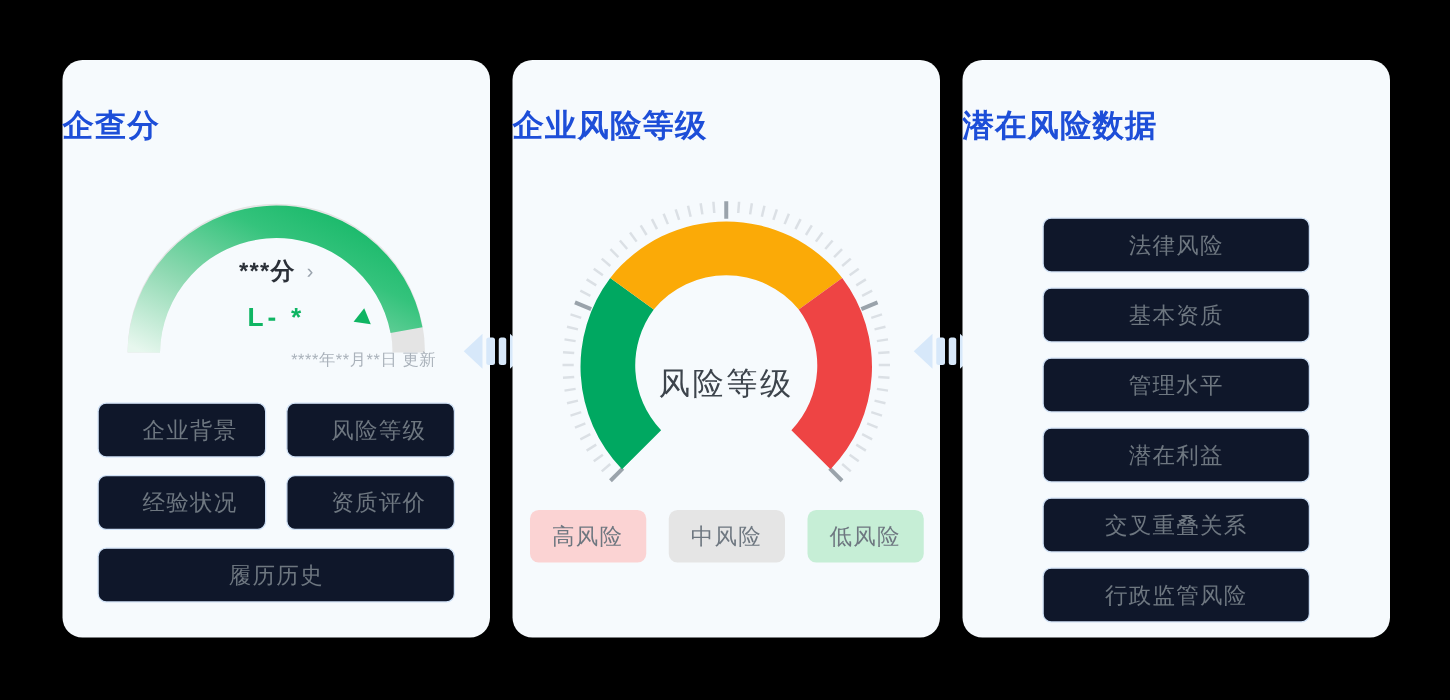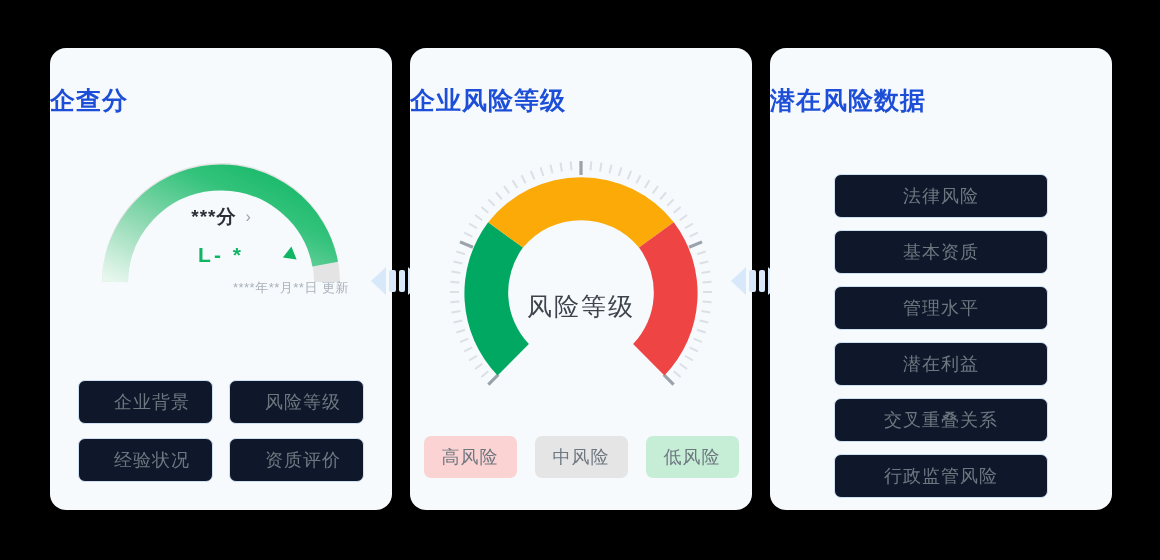--- a/index.html
+++ b/index.html
@@ -169,21 +169,21 @@
     width: 100%;
     text-align: center;
     font-size: 25px;
     color: #3d444c;
     letter-spacing: 2px;
   }
 
   .legend {
     position: absolute;
     left: 0;
-    bottom: 32px;
+    bottom: 60px;
     width: 100%;
     display: flex;
     justify-content: center;
     gap: 18px;
   }
   .legend-pill {
     padding: 0 18px;
     height: 42px;
     line-height: 42px;
     border-radius: 7px;
@@ -239,20 +239,21 @@
         <div class="score-grade">L- *</div>
         <div class="score-updated">****年**月**日 更新</div>
       </div>
     </div>
 
     <div class="tag-grid">
       <div class="tag half">企业背景</div>
       <div class="tag half">风险等级</div>
       <div class="tag half">经验状况</div>
       <div class="tag half">资质评价</div>
+      <div class="tag full">履历历史</div>
     </div>
   </div>
 
   <div class="connector" id="connector-1">
     <span class="arrow-left"></span>
     <span class="bar"></span>
     <span class="bar"></span>
     <span class="arrow-right"></span>
   </div>
 

